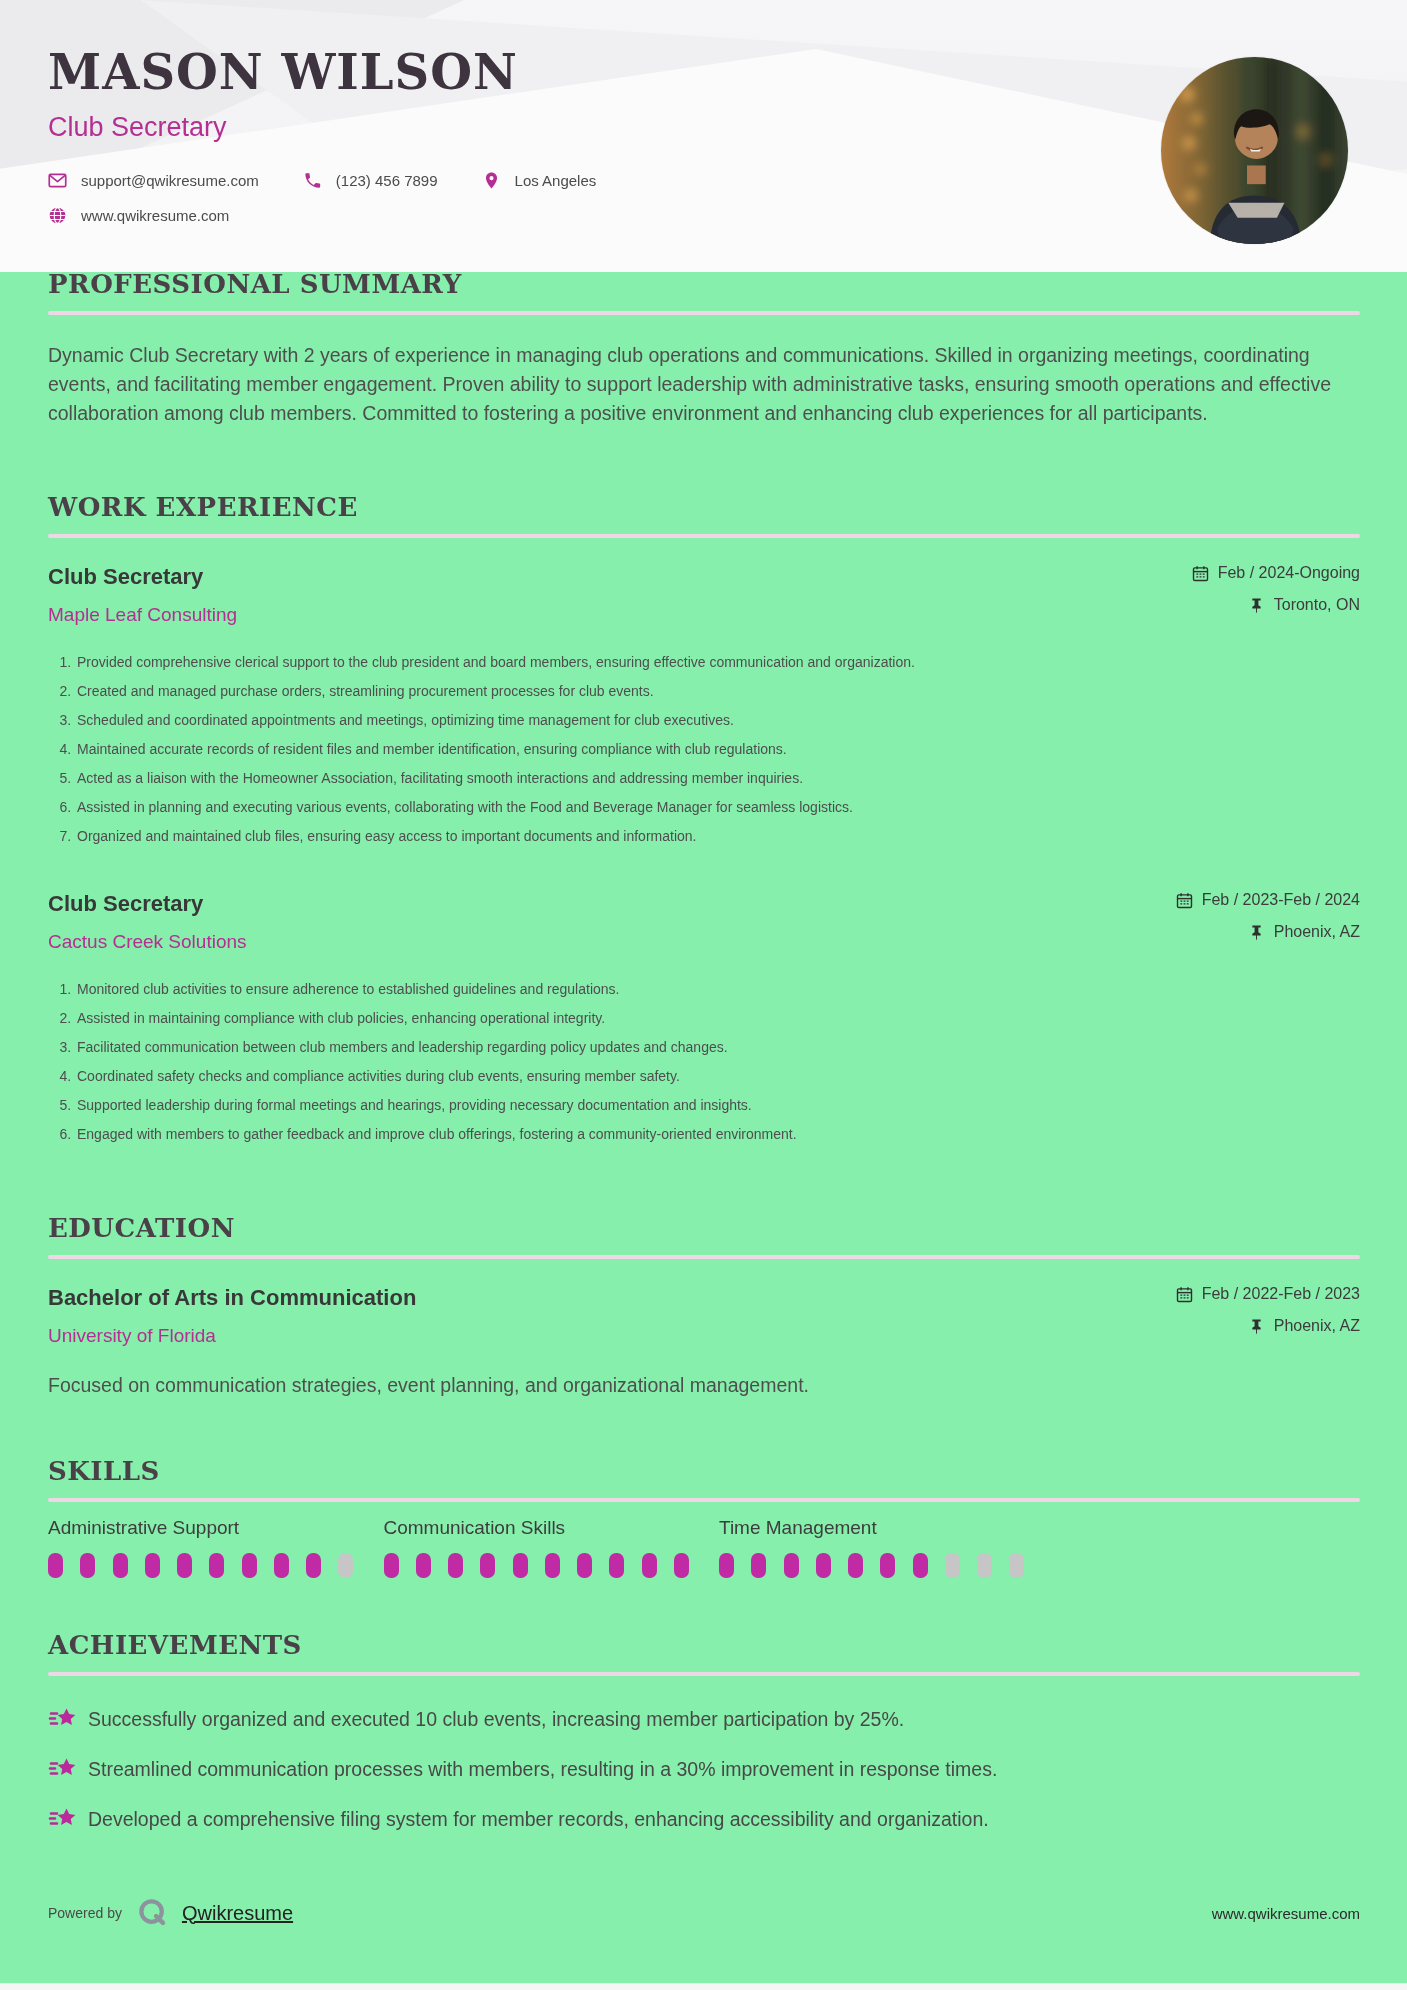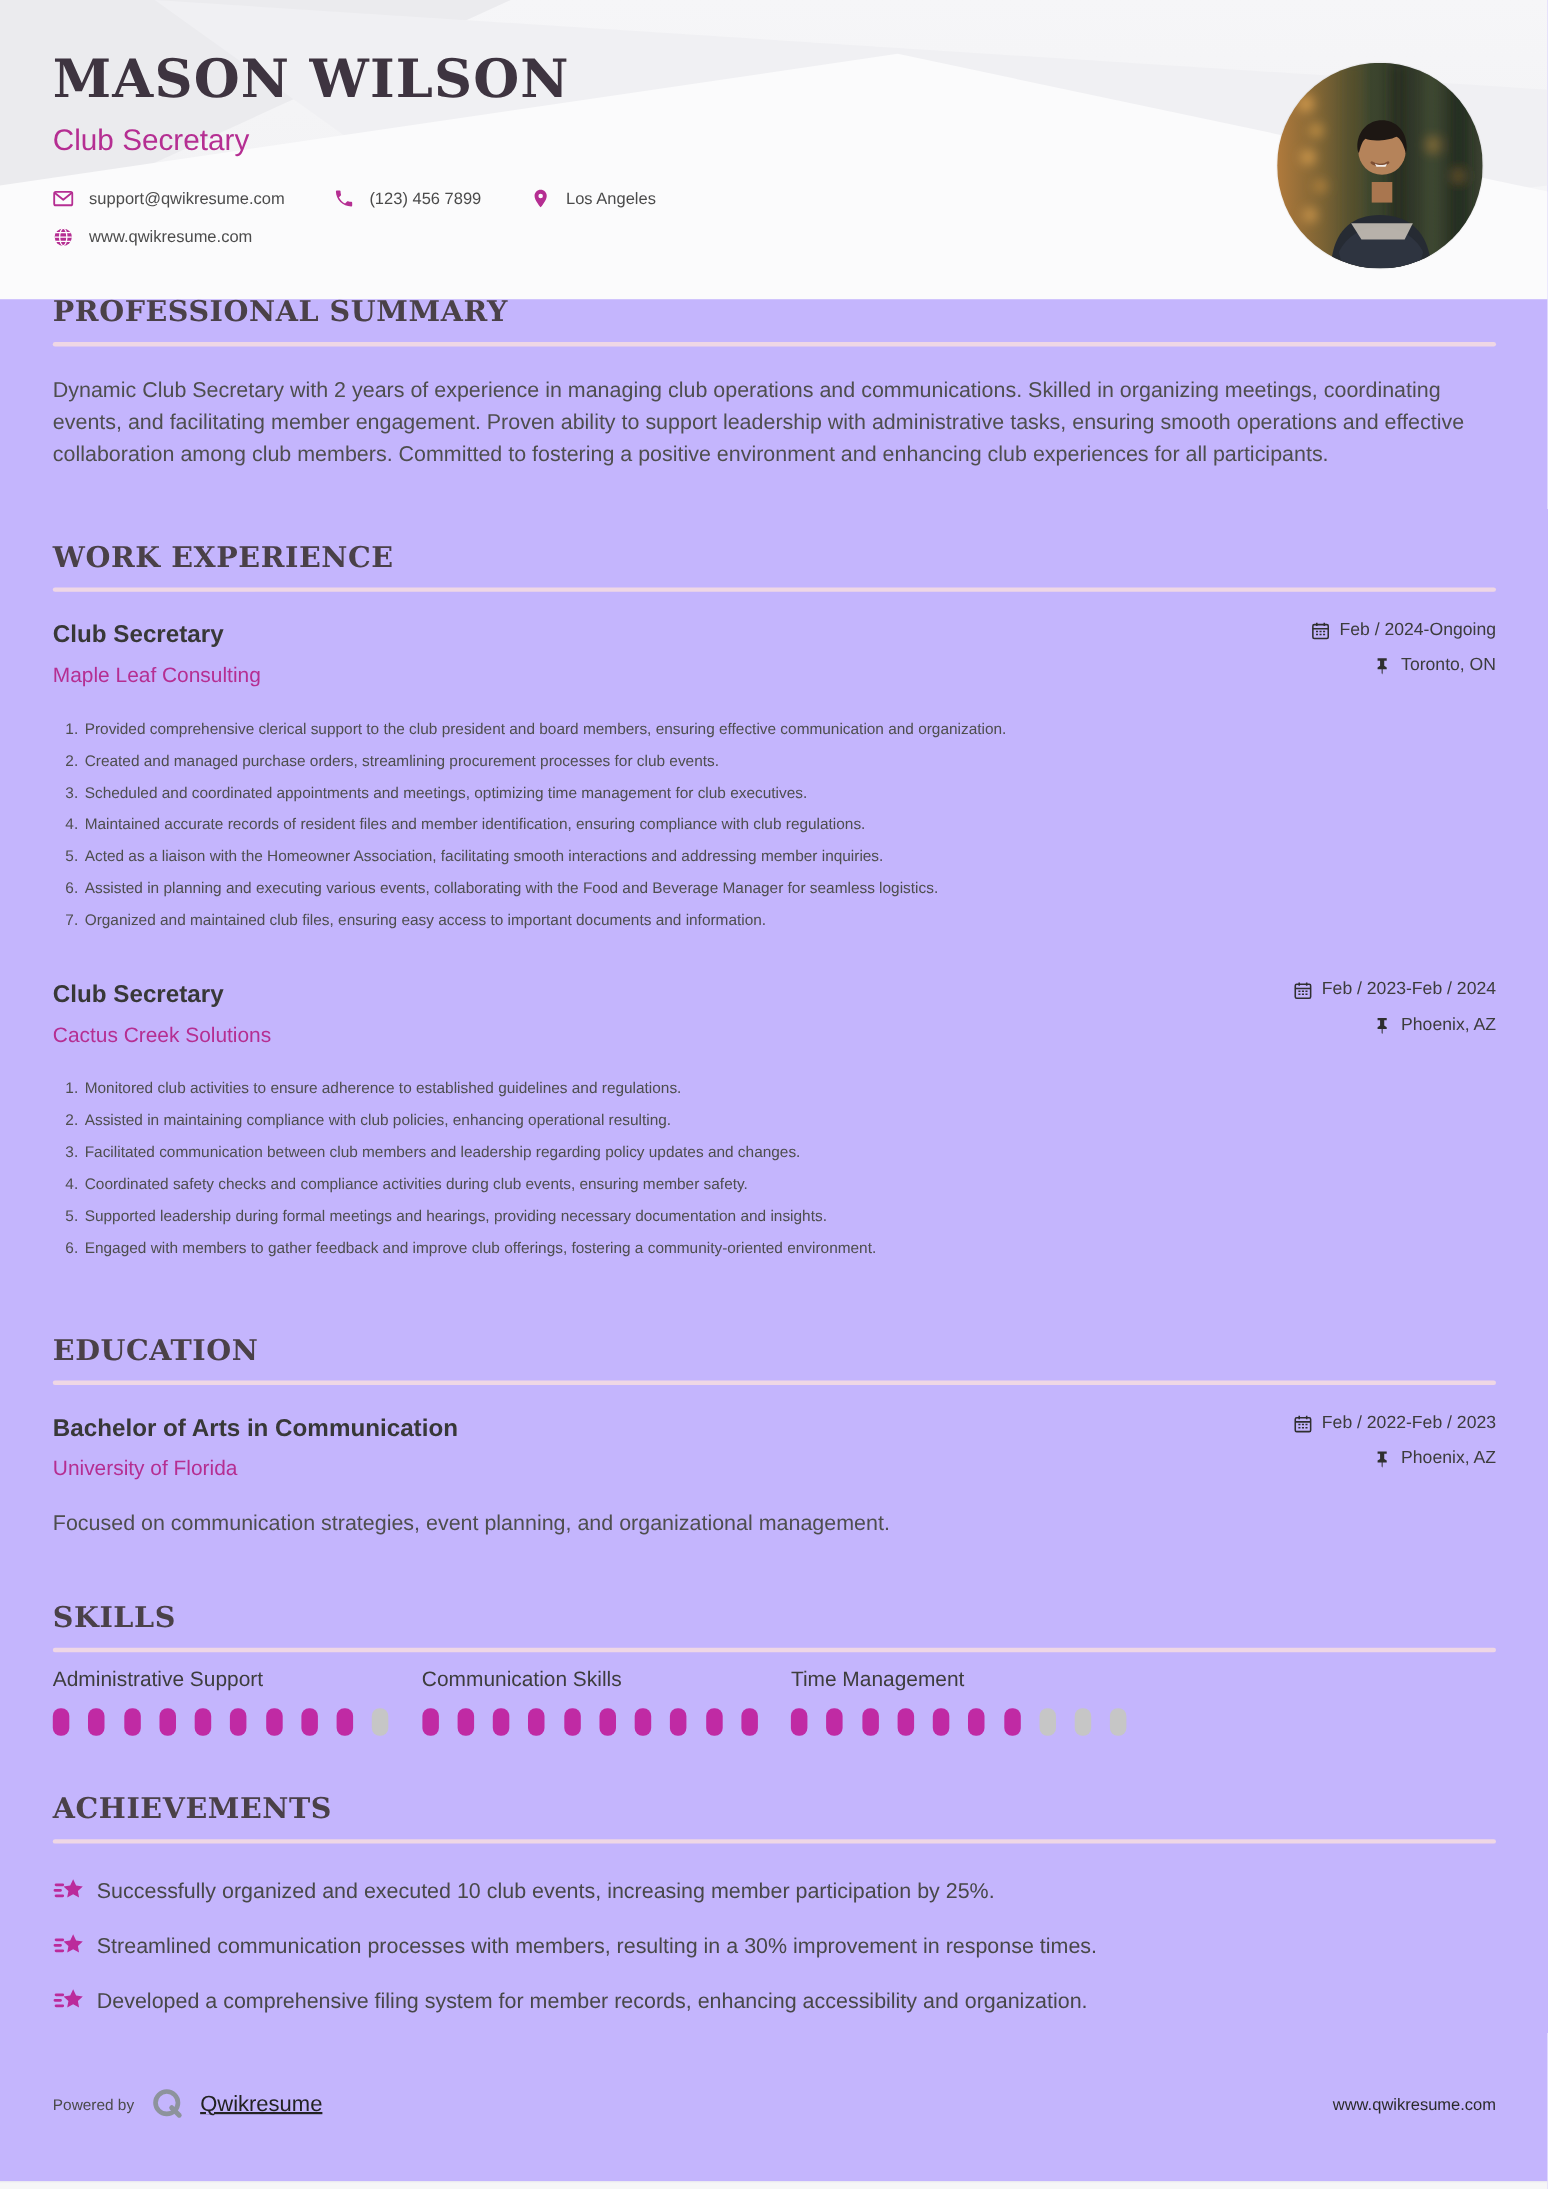--- a/index.html
+++ b/index.html
@@ -7,21 +7,21 @@
     --dot-filled:#c02aa4;
     --dot-empty:#c6c6c6;
     --divider:#efd7e5;
     --heading:#4a4148;
     --name:#3e3440;
     --body:#4e4e4e;
   }
   *{margin:0;padding:0;box-sizing:border-box;}
   html,body{background:#ffffff;}
   body{font-family:"Liberation Sans","DejaVu Sans",sans-serif;color:var(--body);}
-  .page{position:relative;width:1407px;height:1990px;margin:0 auto;background:#c4b5fd;overflow:hidden;}
+  .page{position:relative;width:1407px;height:1990px;margin:0 auto;background:#86efac;overflow:hidden;}
 
   
   .hero{position:relative;height:250px;}
   .hero-bg{position:absolute;inset:0;height:272px;background:linear-gradient(180deg,#f6f6f8 0%,#f3f3f5 55%,#ffffff 100%);overflow:hidden;}
   .hero-bg .poly1{position:absolute;left:0;top:0;width:55%;height:100%;background:#ebebee;clip-path:polygon(0 0,60% 0,0 78%);}
   .hero-bg .poly2{position:absolute;left:10%;top:0;width:90%;height:100%;background:#f0f0f3;clip-path:polygon(0 0,100% 30%,100% 62%,30% 100%);}
   .hero-bg .poly3{position:absolute;left:0;top:0;width:100%;height:100%;background:#fbfbfc;clip-path:polygon(0 62%,58% 18%,100% 64%,100% 100%,0 100%);}
   .hero-inner{position:relative;padding:48px 47px 0 48px;}
   .person-name{font-family:"DejaVu Serif","Liberation Serif",serif;font-weight:700;font-size:48px;letter-spacing:1px;color:var(--name);line-height:1;}
   .person-title{margin-top:16px;font-size:27px;font-weight:500;color:var(--accent);}
@@ -247,21 +247,21 @@
                 <svg viewBox="0 0 18 18">
                     <path fill="#2f2f2f" d="M4.6 1.6h8.8v2.2H4.6zM7 3.8h4v5l2.4 1.6v1.8H4.6v-1.8L7 8.8zM8.5 12.2h1v3.6l-.5 1.4-.5-1.4z"></path>
                   </svg>
               </span>
               <span>Phoenix, AZ</span>
             </div>
           </div>
         </div>
         <ol class="bullets">
           <li>Monitored club activities to ensure adherence to established guidelines and regulations.</li>
-          <li>Assisted in maintaining compliance with club policies, enhancing operational resulting.</li>
+          <li>Assisted in maintaining compliance with club policies, enhancing operational integrity.</li>
           <li>Facilitated communication between club members and leadership regarding policy updates and changes.</li>
           <li>Coordinated safety checks and compliance activities during club events, ensuring member safety.</li>
           <li>Supported leadership during formal meetings and hearings, providing necessary documentation and insights.</li>
           <li>Engaged with members to gather feedback and improve club offerings, fostering a community-oriented environment.</li>
         </ol>
       </div>
     </div>
 
     <div class="section" style="margin-top:64px;">
       <h2>EDUCATION</h2>

